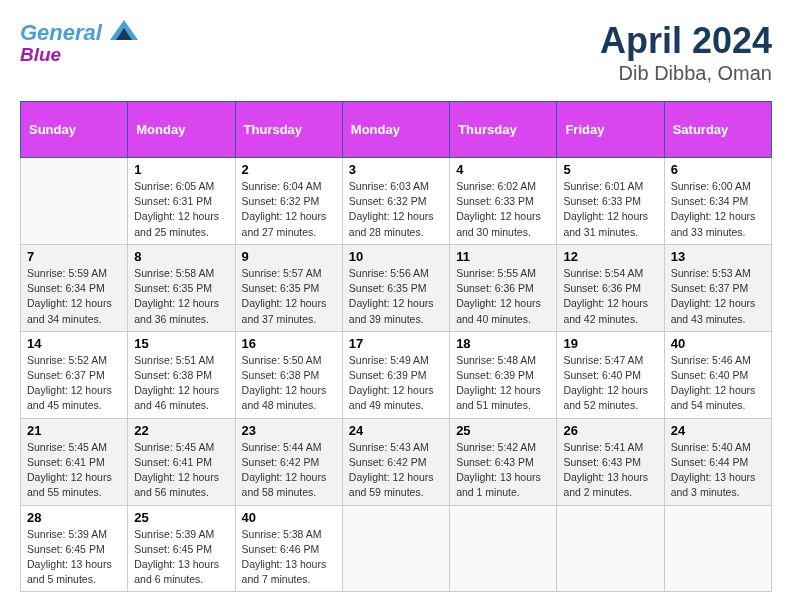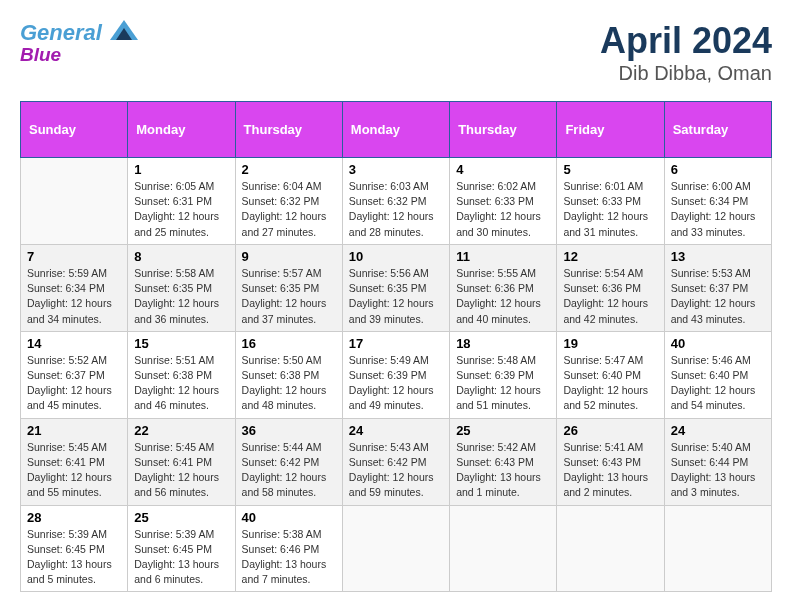--- a/index.html
+++ b/index.html
@@ -215,21 +215,21 @@
       <tr class="row-shaded">
         <td>
           <span class="day-num">21</span>
           <div class="day-info">Sunrise: 5:45 AM<br>Sunset: 6:41 PM<br>Daylight: 12 hours<br>and 55 minutes.</div>
         </td>
         <td>
           <span class="day-num">22</span>
           <div class="day-info">Sunrise: 5:45 AM<br>Sunset: 6:41 PM<br>Daylight: 12 hours<br>and 56 minutes.</div>
         </td>
         <td>
-          <span class="day-num">36</span>
+          <span class="day-num">23</span>
           <div class="day-info">Sunrise: 5:44 AM<br>Sunset: 6:42 PM<br>Daylight: 12 hours<br>and 58 minutes.</div>
         </td>
         <td>
           <span class="day-num">24</span>
           <div class="day-info">Sunrise: 5:43 AM<br>Sunset: 6:42 PM<br>Daylight: 12 hours<br>and 59 minutes.</div>
         </td>
         <td>
           <span class="day-num">25</span>
           <div class="day-info">Sunrise: 5:42 AM<br>Sunset: 6:43 PM<br>Daylight: 13 hours<br>and 1 minute.</div>
         </td>

